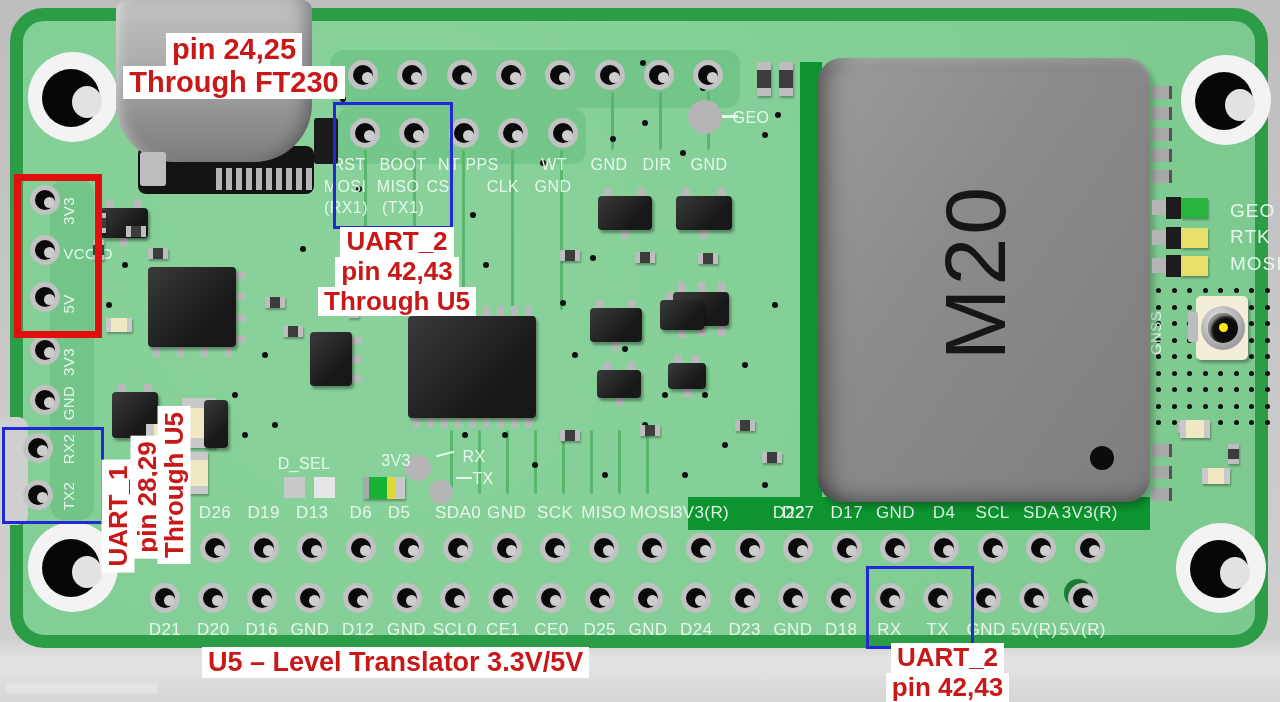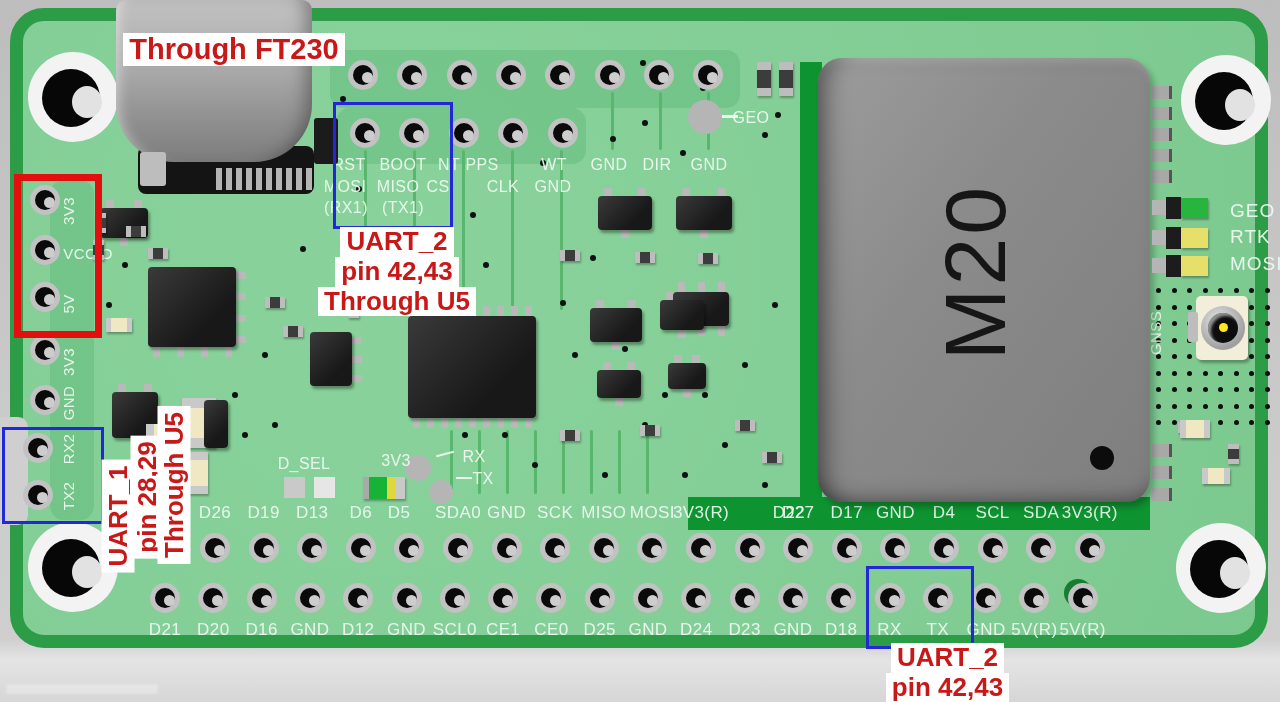--- a/index.html
+++ b/index.html
@@ -525,29 +525,33 @@
   <div class="mount" style="left:1181px;top:55px;"></div>
   <div class="mount" style="left:28px;top:522px;"></div>
   <div class="mount" style="left:1176px;top:523px;"></div>
 
   <div class="rbox" style="left:14px;top:174px;width:74px;height:150px;"></div>
   <div class="bbox" style="left:333px;top:102px;width:114px;height:121px;"></div>
   <div class="bbox" style="left:2px;top:427px;width:96px;height:91px;"></div>
   <div class="bbox" style="left:866px;top:566px;width:102px;height:77px;"></div>
 
   <div class="ann" style="left:104px;top:33px;width:260px;font-size:29px;">
+    <div><span class="line">pin 24,25</span></div>
     <div><span class="line">Through FT230</span></div>
   </div>
   <div class="ann" style="left:297px;top:227px;width:200px;font-size:26px;">
     <div><span class="line">UART_2</span></div>
     <div><span class="line">pin 42,43</span></div>
     <div><span class="line">Through U5</span></div>
   </div>
   <div class="ann-v" style="left:118px;top:516px;transform:translate(-50%,-50%) rotate(-90deg);">UART_1</div>
   <div class="ann-v" style="left:147px;top:497px;transform:translate(-50%,-50%) rotate(-90deg);">pin 28,29</div>
   <div class="ann-v" style="left:174px;top:485px;transform:translate(-50%,-50%) rotate(-90deg);">Through U5</div>
   <div class="ann" style="left:845px;top:643px;width:205px;font-size:26px;">
     <div><span class="line">UART_2</span></div>
     <div><span class="line">pin 42,43</span></div>
   </div>
+  <div class="ann" style="left:202px;top:647px;font-size:27px;">
+    <span class="line">U5 – Level Translator 3.3V/5V</span>
+  </div>
 
   <div class="watermark"></div>
 </div>
 
 </body></html>

